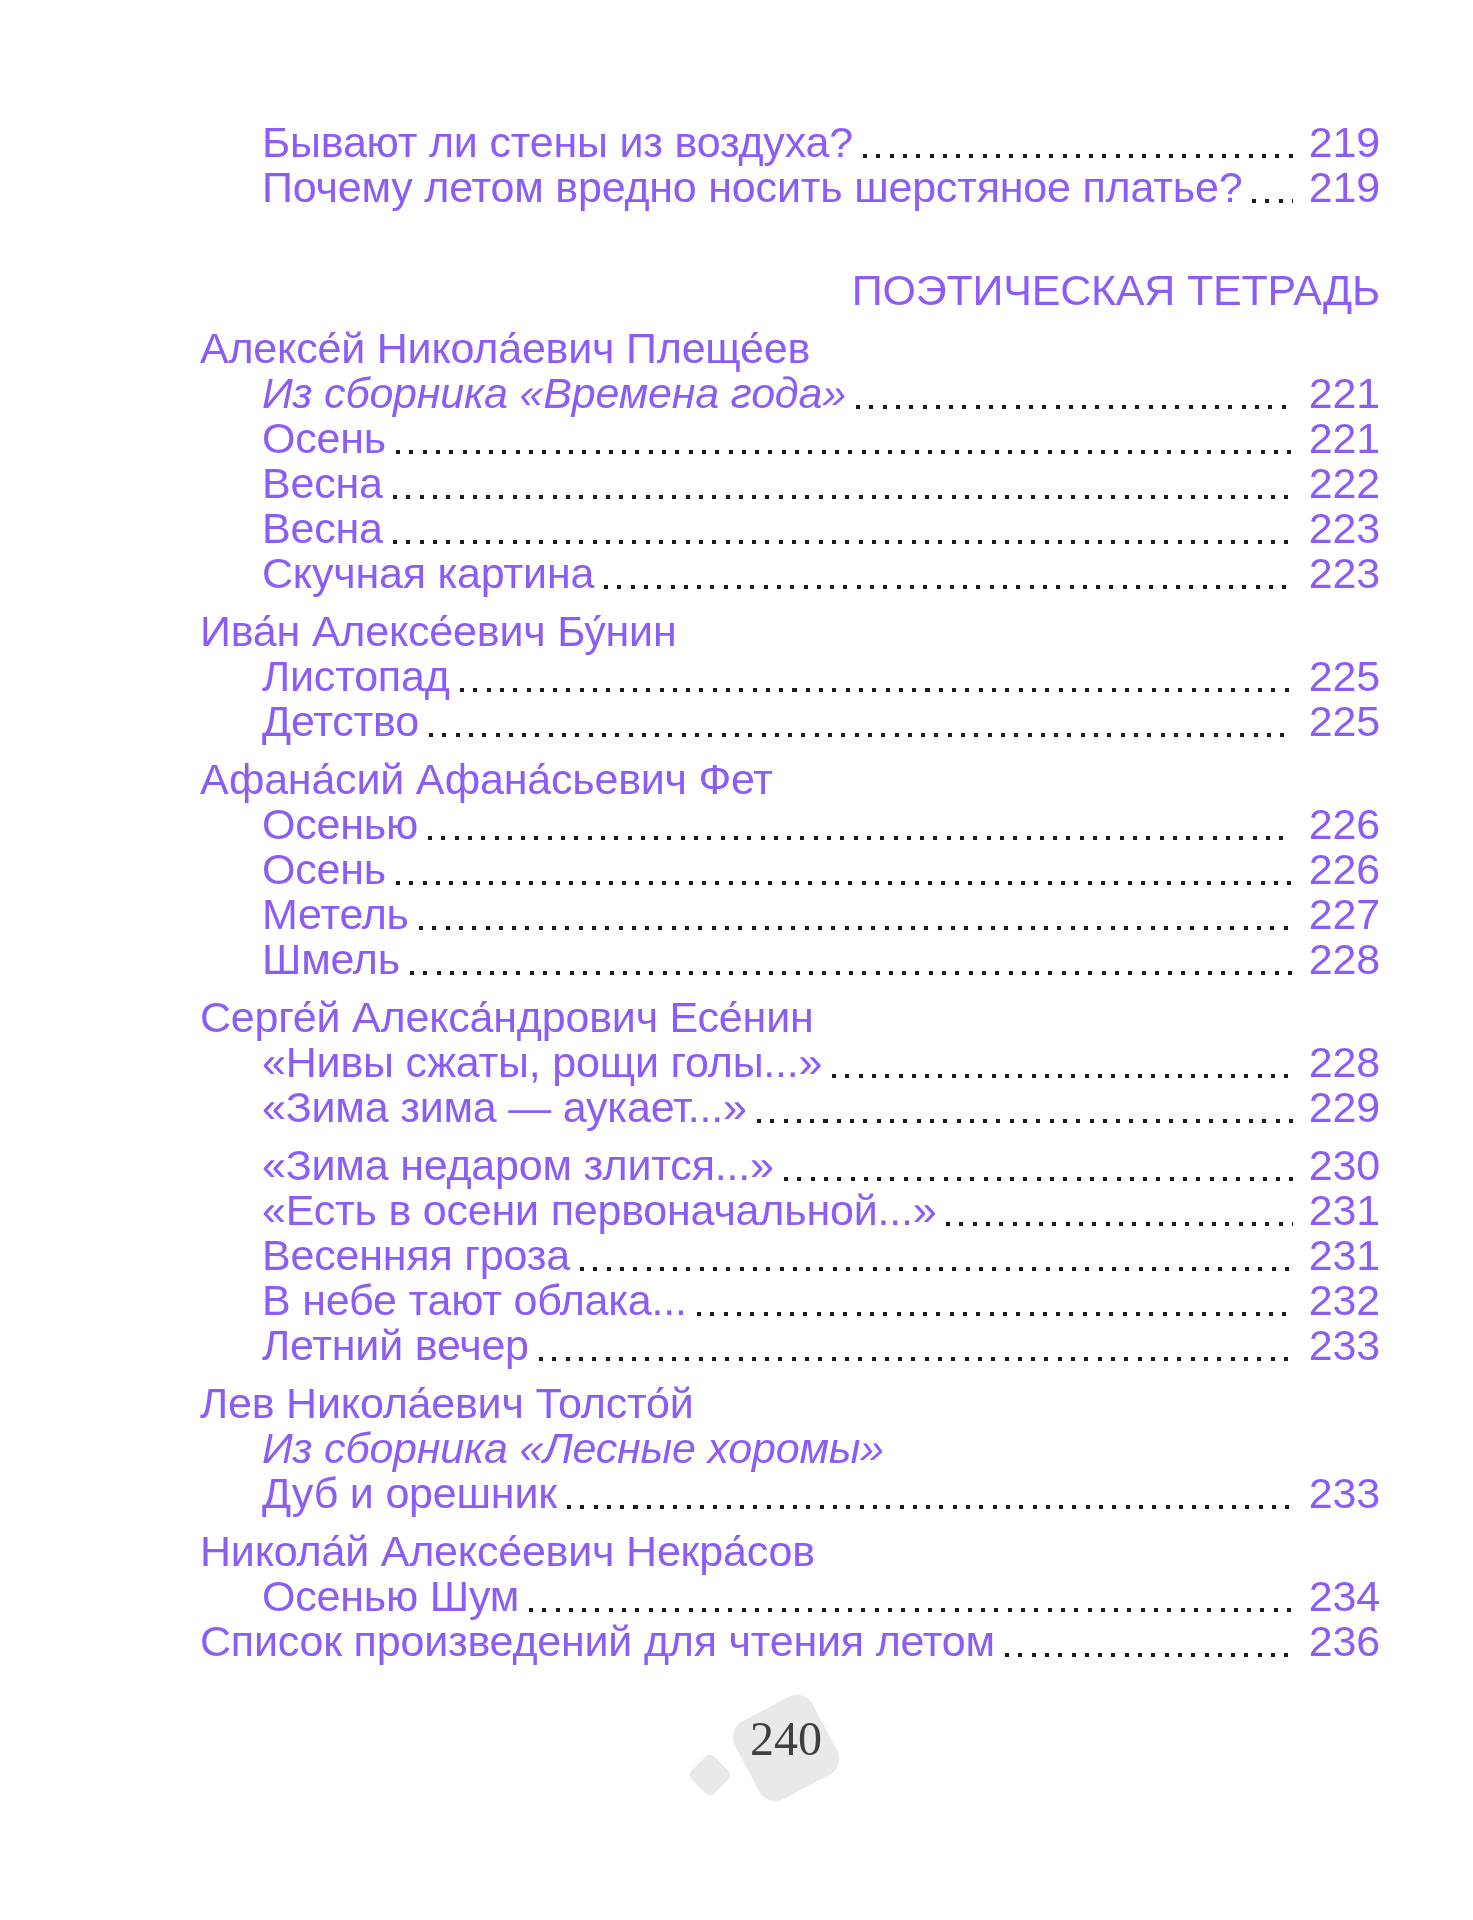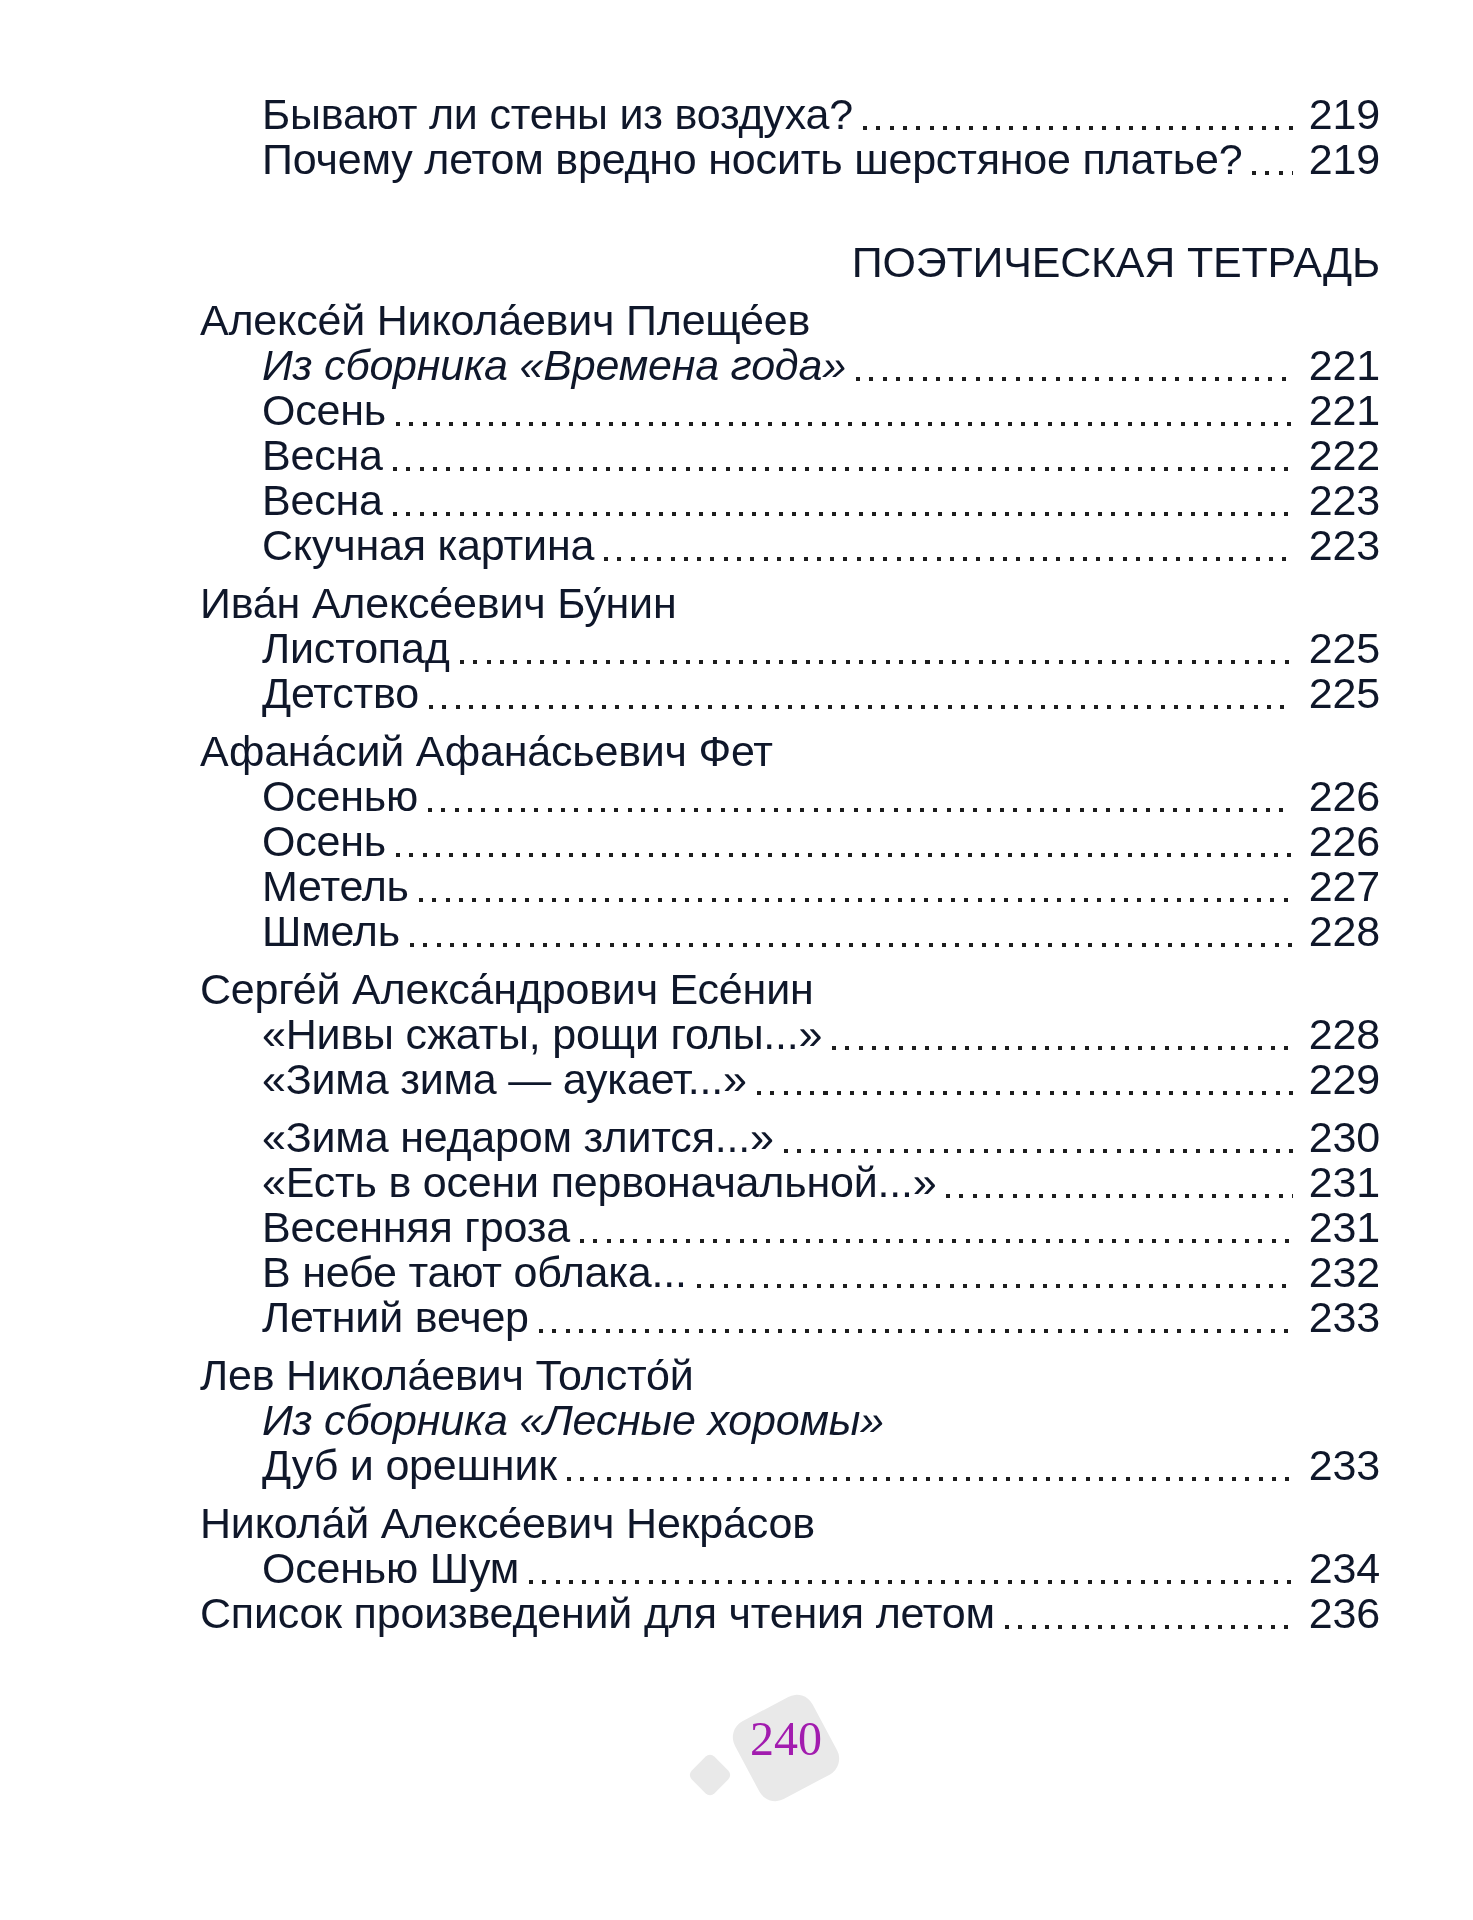--- a/index.html
+++ b/index.html
@@ -71,28 +71,28 @@
     transform: rotate(45deg);
   }
   .folio {
     position: absolute;
     left: 726px; top: 1713px;
     width: 120px;
     text-align: center;
     font-family: "Liberation Serif", "DejaVu Serif", serif;
     font-size: 48px;
     line-height: 52px;
-    color: #a21caf;
+    color: #404040;
   }
 </style>
 </head>
 <body style="background: rgb(255, 255, 255);">
 
 <div class="page">
-  <div class="toc" style="color: #0f172a;">
+  <div class="toc" style="color: #8b5cf6; margin-top: 28px;">
     <div id="pre-entries">
         <div class="row entry">
           <span class="title">Бывают ли стены из воздуха?</span>
           <span class="leader"></span>
           <span class="page-num">219</span>
         </div>
         <div class="row entry">
           <span class="title">Почему летом вредно носить шерстяное платье?</span>
           <span class="leader"></span>
           <span class="page-num">219</span>

